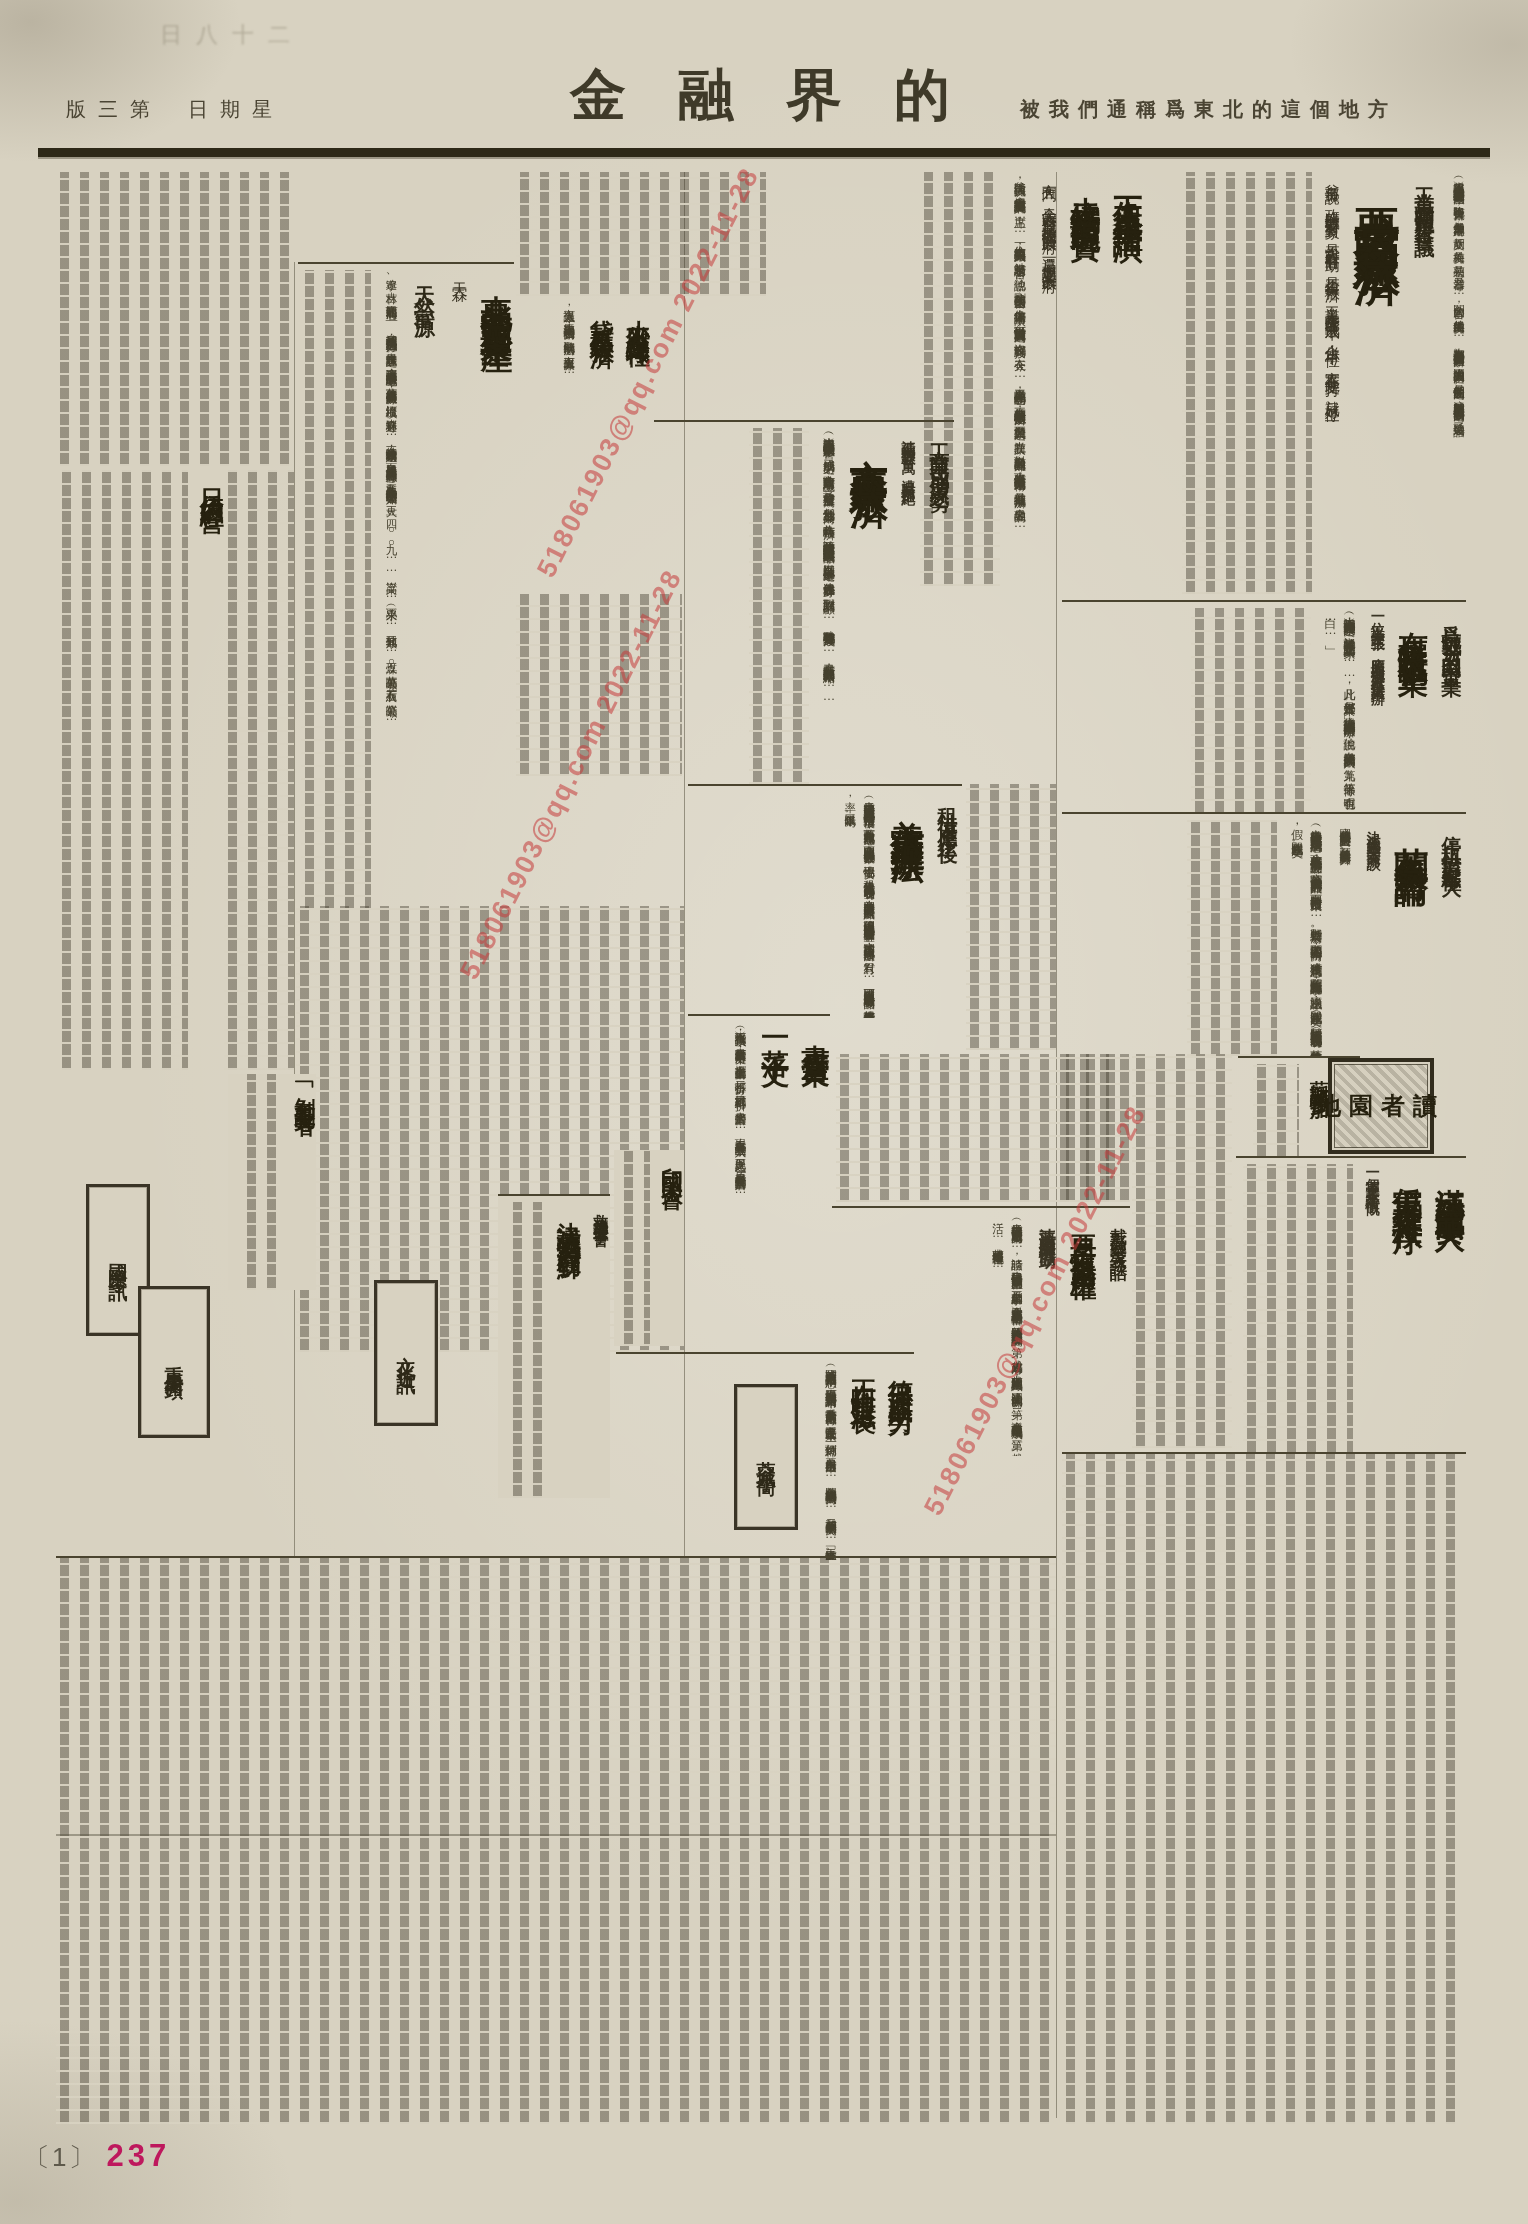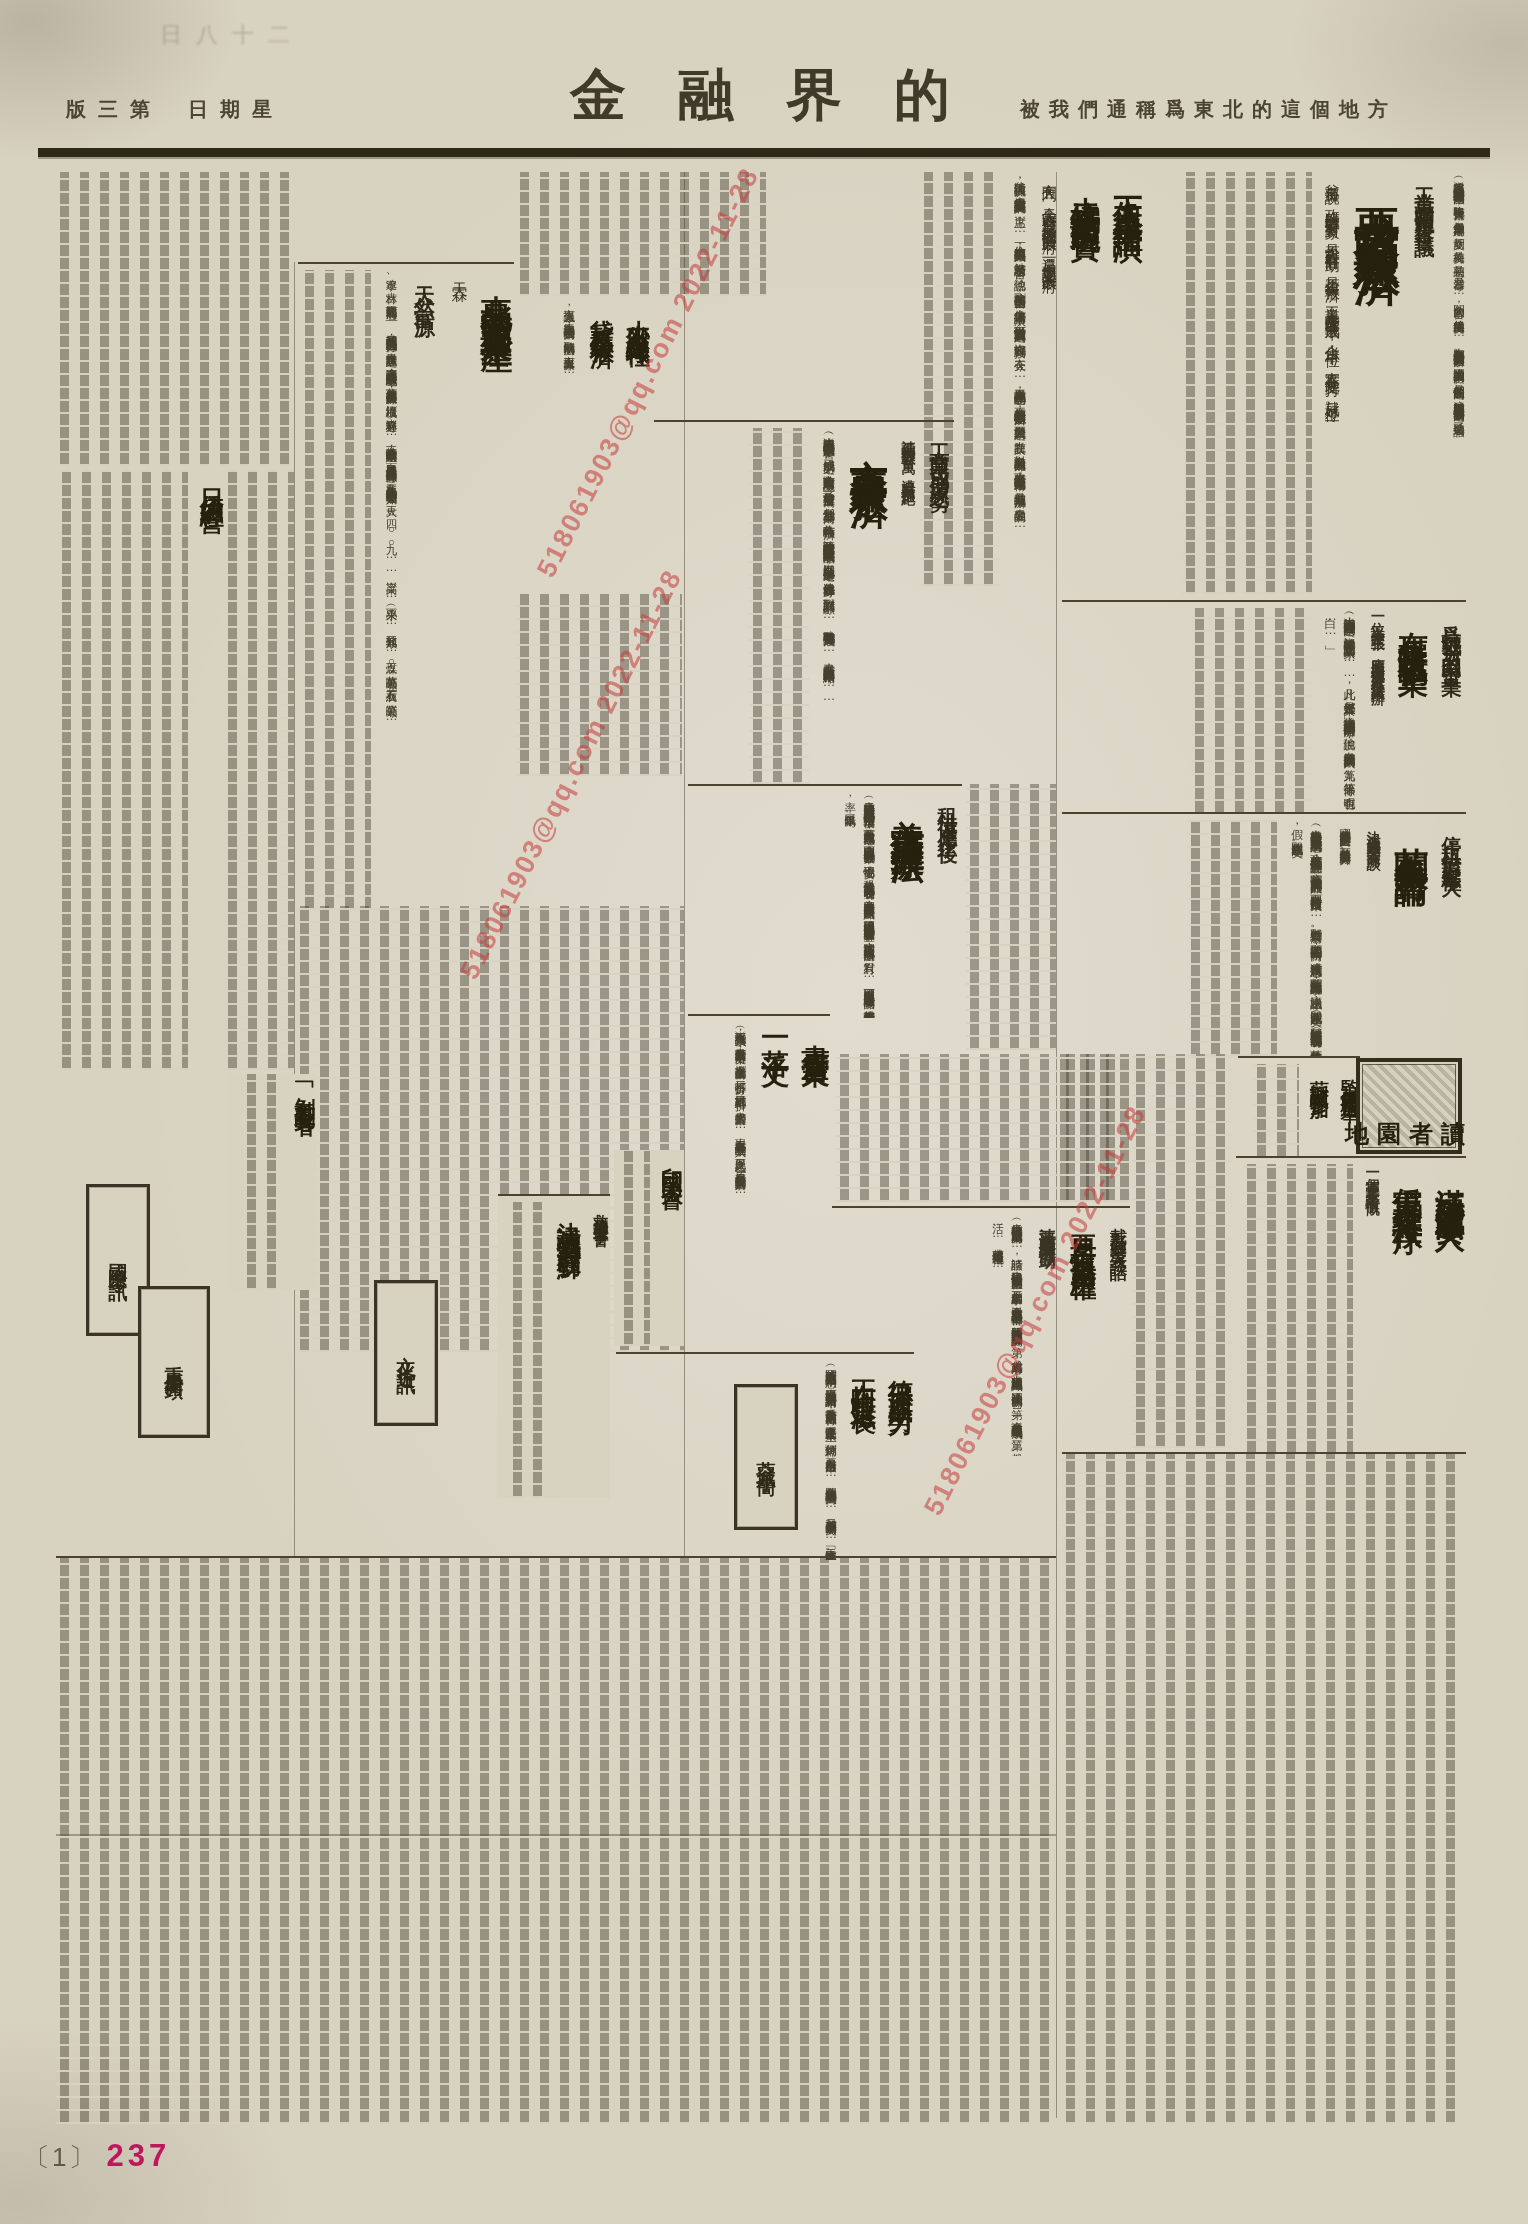--- a/index.html
+++ b/index.html
@@ -35,21 +35,21 @@
   .fill{position:absolute;}
   .rt{border-top:2px solid #4a442f;padding-top:6px;}
   .vline{position:absolute;width:1px;background:rgba(90,83,66,.55);}
   .hline{position:absolute;height:2px;background:rgba(70,64,47,.8);}
   
   .masthead{
     position:absolute;left:430px;top:58px;width:660px;text-align:center;
     font-size:56px;font-weight:700;letter-spacing:52px;color:#3f3a29;
     text-indent:52px;white-space:nowrap;
   }
-  .edline{position:absolute;left:66px;top:96px;font-size:20px;font-weight:700;letter-spacing:12px;color:#4a4433;}
+  .edline{position:absolute;left:66px;top:96px;font-size:20px;font-weight:400;letter-spacing:12px;color:#4a4433;}
   .edline span{margin-right:26px;}
   .dateline{position:absolute;left:1020px;top:96px;font-size:20px;font-weight:700;letter-spacing:9px;color:#4a4433;white-space:nowrap;}
   .bleed{position:absolute;left:160px;top:20px;font-size:22px;letter-spacing:14px;color:#8d8672;opacity:.5;filter:blur(1px);}
   .headrule{position:absolute;left:38px;top:148px;width:1452px;height:9px;background:#2d2817;box-shadow:0 2px 0 rgba(45,40,23,.35);}
   
   .label-box{
     position:absolute;writing-mode:vertical-rl;text-orientation:upright;
     border:3px solid #3a3426;background:#d8d2c1;
     font-weight:700;letter-spacing:6px;color:#2e2918;
     display:flex;align-items:center;justify-content:center;
@@ -113,21 +113,21 @@
 
 <div class="fill greek" style="left:1062px;top:1054px;width:64px;height:148px;"></div>
 <div class="fill greek" style="left:1132px;top:1054px;width:100px;height:394px;"></div>
 
 <section class="art rt" id="a-greece" style="left:1238px;top:1056px;width:122px;height:94px;">
   <p class="hl" style="font-size:19px;">監視希臘選舉</p>
   <p class="hl" style="font-size:19px;">蘇謝絕參加</p>
   <div class="g" style="block-size:46px;"></div>
 </section>
 
-<div class="readers" style="left:1356px;top:1058px;width:98px;height:88px;align-items:flex-end;">
+<div class="readers" style="left:1328px;top:1058px;width:98px;height:88px;">
   <span>地園者讀</span>
 </div>
 
 <section class="art rt" id="a-traitors" style="left:1236px;top:1156px;width:230px;height:290px;">
   <p class="hl" style="font-size:30px;">漢奸變成黨國要人</p>
   <p class="hl" style="font-size:30px;">僞軍奉令維持秩序</p>
   <p class="sub">一個軍官表示非常憤慨</p>
   <div class="g" style="block-size:110px;"></div>
 </section>
 

